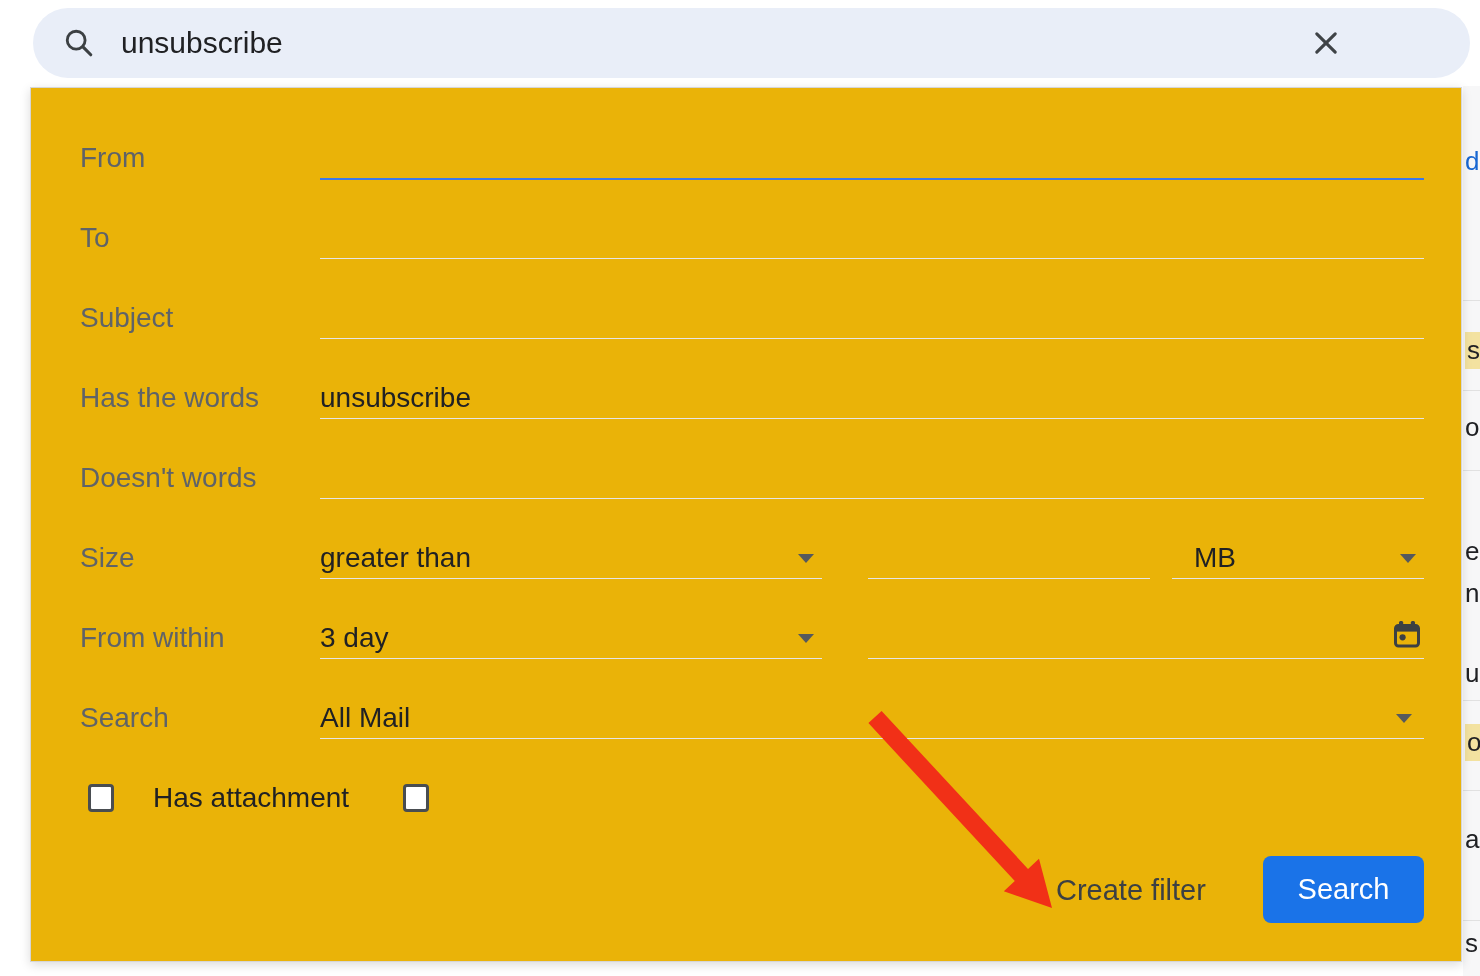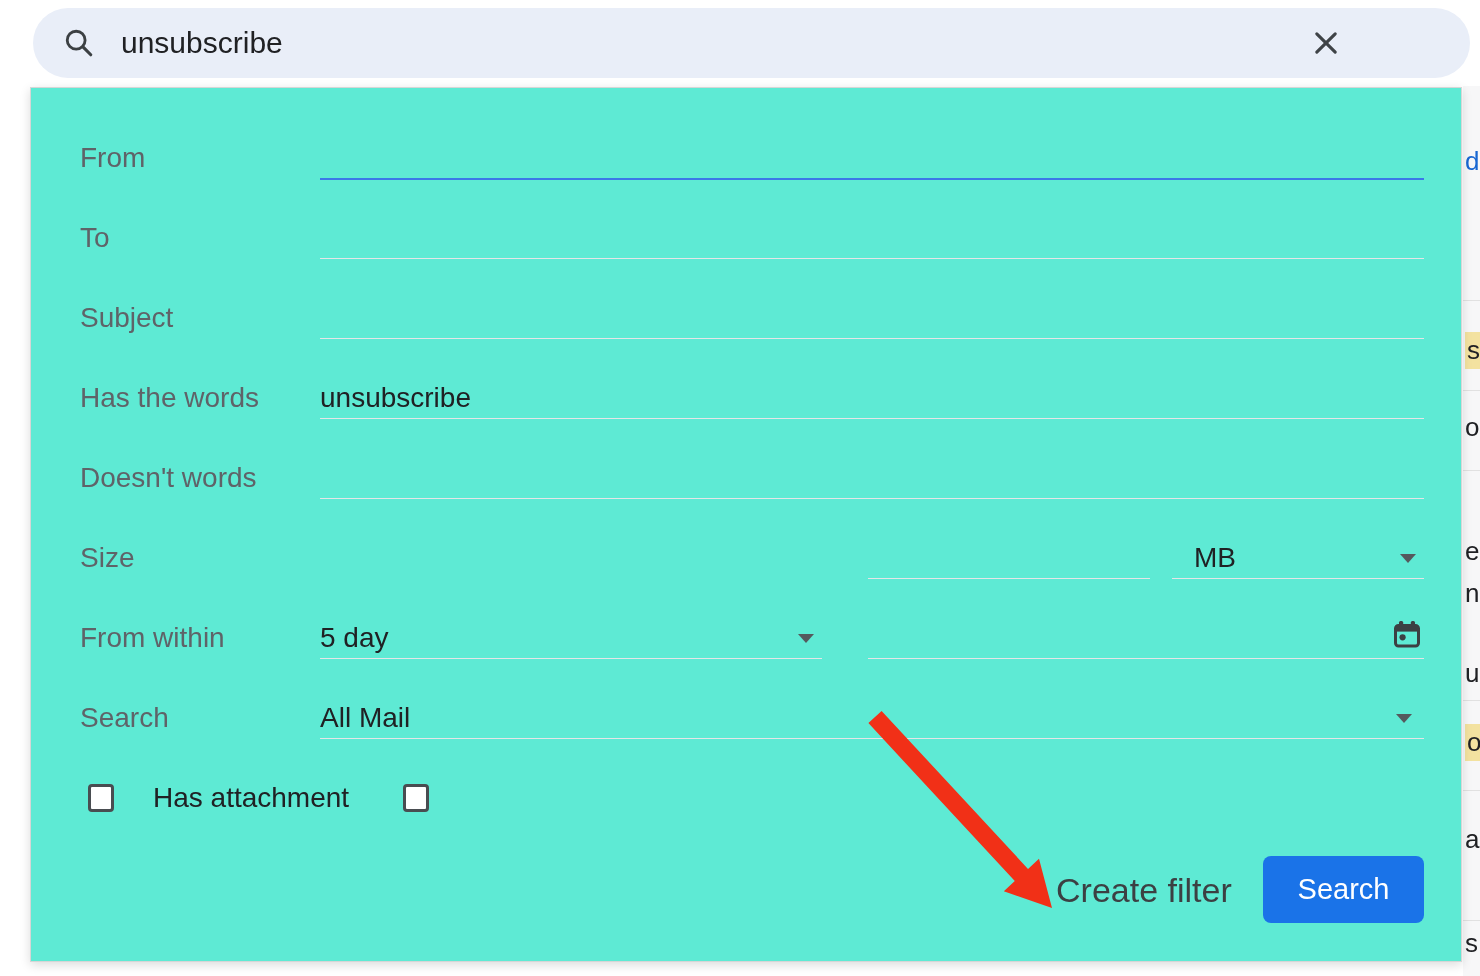--- a/index.html
+++ b/index.html
@@ -16,39 +16,39 @@
   
   .searchbar{position:absolute;left:33px;top:8px;width:1437px;height:70px;border-radius:35px;
              background:#e9eef8;display:flex;align-items:center;z-index:3;}
   .searchbar .mag{margin-left:29px;flex-shrink:0;}
   .searchbar input{flex:1;margin-left:23px;margin-right:220px;border:none;outline:none;background:transparent;
                    font-size:30px;font-family:inherit;color:#202124;}
   .close-btn{position:absolute;left:1273px;top:15px;width:40px;height:40px;display:flex;
              align-items:center;justify-content:center;cursor:pointer;background:none;border:none;padding:0;}
 
   
-  .panel{position:absolute;left:30px;top:87px;width:1432px;height:875px;background:#5eead4;
+  .panel{position:absolute;left:30px;top:87px;width:1432px;height:875px;background:#eab308;
          border:1px solid #d6d6d6;box-shadow:0 3px 10px rgba(0,0,0,.14);box-sizing:border-box;z-index:2;}
   .flabel{position:absolute;left:49px;font-size:28px;color:#5f6368;transform:translateY(-50%);white-space:nowrap;}
   .field{position:absolute;height:40px;border-bottom:1px solid #e5e5e7;font-size:28px;
          display:flex;align-items:center;box-sizing:content-box;}
   .field.focused{border-bottom:2px solid #3b78e8;}
   .field input{width:100%;height:100%;border:none;outline:none;background:transparent;
                font-size:28px;font-family:inherit;color:#202124;padding:0;}
   .select{cursor:pointer;}
   .select .val{white-space:nowrap;}
   .tri{position:absolute;right:8px;top:50%;margin-top:-4px;width:0;height:0;
        border-left:8px solid transparent;border-right:8px solid transparent;border-top:9px solid #55595d;}
   .cal{position:absolute;right:2px;top:50%;transform:translateY(-50%);cursor:pointer;}
 
   .checkbox{position:absolute;width:26px;height:28px;border:3px solid #494d51;border-radius:4px;
             box-sizing:border-box;top:696px;cursor:pointer;background:#fff;}
   .cb-label{position:absolute;top:710px;transform:translateY(-50%);font-size:28px;color:#202124;white-space:nowrap;}
 
-  .create-filter{position:absolute;left:1005px;top:772px;height:60px;padding:0 20px;font-size:34px;
+  .create-filter{position:absolute;left:1005px;top:772px;height:60px;padding:0 20px;font-size:29px;
                  color:#3c4043;background:none;border:none;display:flex;align-items:center;
                  cursor:pointer;font-family:inherit;white-space:nowrap;}
   .search-btn{position:absolute;left:1232px;top:768px;width:161px;height:67px;background:#1a73e8;
               color:#fff;border:none;border-radius:8px;font-size:29px;font-family:inherit;cursor:pointer;}
 
   .arrow-overlay{position:absolute;left:0;top:0;width:1480px;height:976px;z-index:5;pointer-events:none;}
 </style>
 </head>
 <body>
 
@@ -106,30 +106,34 @@
     <div class="field" style="left:289px;top:210px;width:1104px">
       <input value="" style="">
     </div>
     <div class="field" style="left:289px;top:290px;width:1104px">
       <input value="unsubscribe" style="">
     </div>
     <div class="field" style="left:289px;top:370px;width:1104px">
       <input value="" style="">
     </div>
 
+    <div class="field select" style="left:289px;top:450px;width:502px">
+      <span class="val">greater than</span>
+      <span class="tri"></span>
+    </div>
     <div class="field" style="left:837px;top:450px;width:282px">
       <input value="" style="">
     </div>
     <div class="field select" style="left:1141px;top:450px;width:252px">
       <span class="val" style="padding-left:22px">MB</span>
       <span class="tri"></span>
     </div>
 
     <div class="field select" style="left:289px;top:530px;width:502px">
-      <span class="val">5 day</span>
+      <span class="val">3 day</span>
       <span class="tri"></span>
     </div>
     <div class="field" style="left:837px;top:530px;width:556px">
       <input style="padding-right: 40px;" value="">
       <span class="cal">
         <svg width="30" height="30" viewBox="0 0 30 30" fill="none">
           <rect x="3.5" y="6" width="23" height="20.5" rx="3" stroke="#3c4043" stroke-width="3"></rect>
           <rect x="7" y="1.5" width="4.2" height="6" rx="1.5" fill="#3c4043"></rect>
           <rect x="18.8" y="1.5" width="4.2" height="6" rx="1.5" fill="#3c4043"></rect>
           <rect x="5" y="7.5" width="20" height="4.6" fill="#3c4043"></rect>

